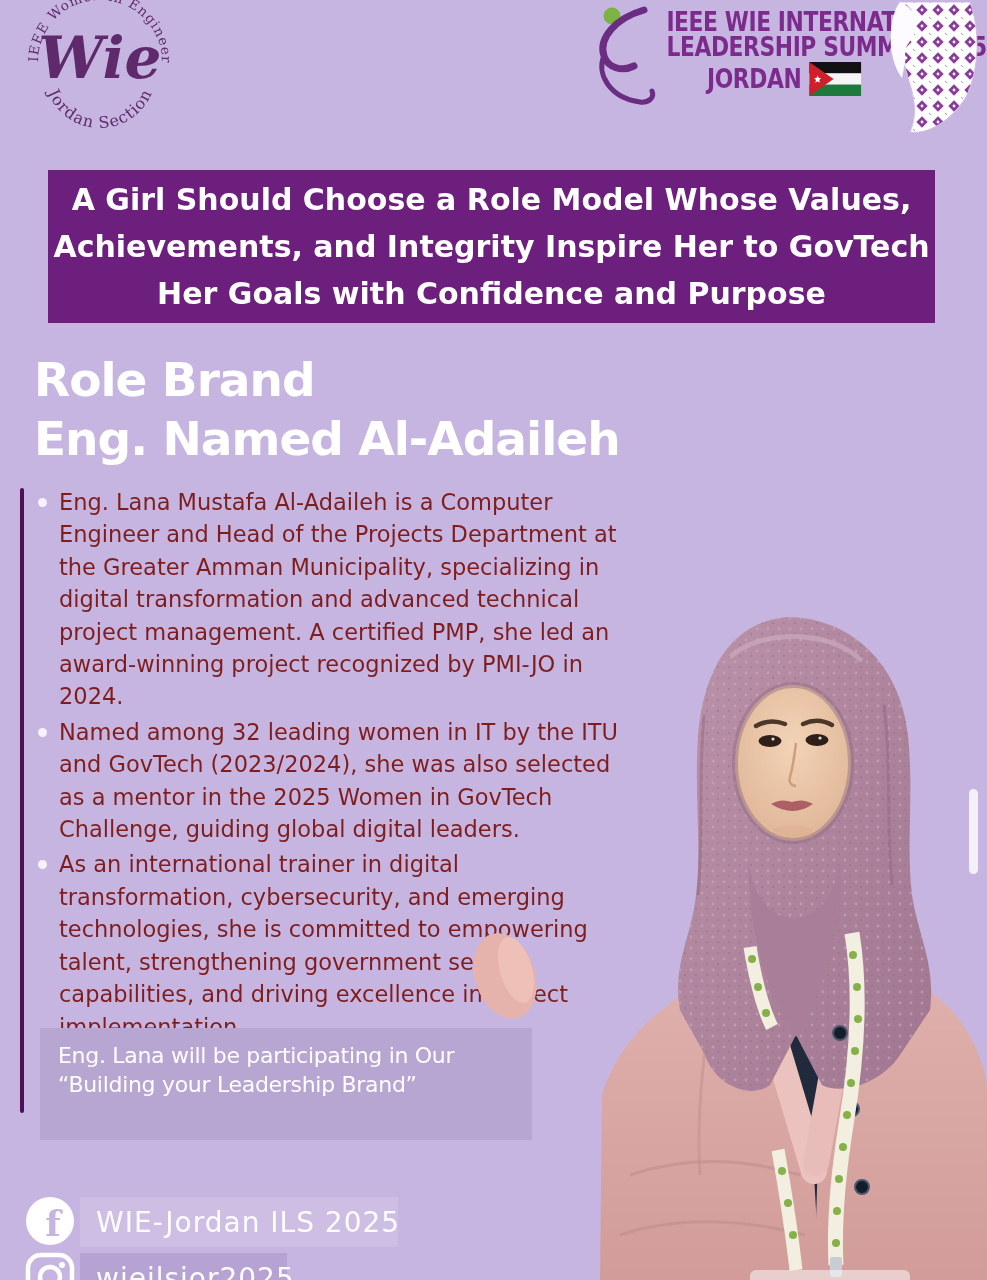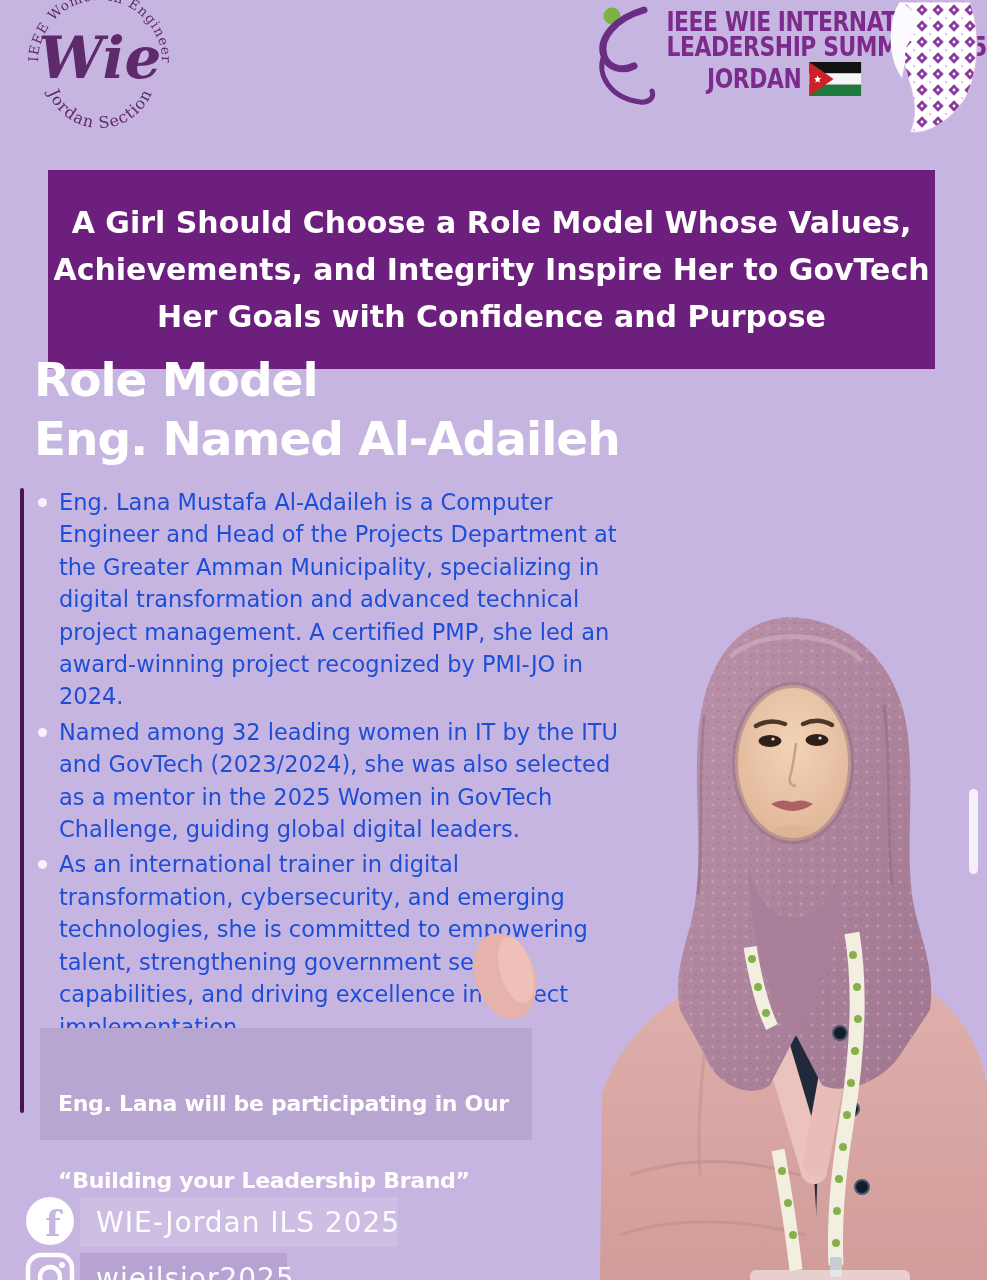--- a/index.html
+++ b/index.html
@@ -12,37 +12,37 @@
   .wie-logo{position:absolute;left:8px;top:-16px;width:190px;height:172px;}
   .ils-logo{position:absolute;left:582px;top:2px;width:405px;height:140px;}
   .ils-swoosh{position:absolute;left:0;top:2px;width:78px;height:108px;}
   .ils-text{position:absolute;left:62px;top:8px;width:280px;text-align:center;
     color:#7c2a8c;font-weight:bold;transform:scaleX(0.84);transform-origin:50% 0;}
   .ils-line{font-size:26px;line-height:25px;letter-spacing:-0.5px;white-space:nowrap;}
   .ils-line3{display:flex;align-items:center;justify-content:center;gap:9px;margin-top:2px;}
   .jordan-flag{width:62px;height:34px;flex:0 0 auto;}
   .silhouette{position:absolute;right:0;top:0;width:121px;height:136px;}
   
-  .banner{position:absolute;left:48px;top:170px;width:887px;height:199px;background:#6d1f7e;
+  .banner{position:absolute;left:48px;top:170px;width:887px;height:153px;background:#6d1f7e;
     display:flex;flex-direction:column;justify-content:center;align-items:center;}
   .banner-line{color:#ffffff;font-weight:bold;font-size:30px;line-height:47px;white-space:nowrap;}
   
   .title{position:absolute;left:34px;top:350px;color:#ffffff;}
   .title-line{font-size:47px;font-weight:bold;letter-spacing:-1px;line-height:59px;white-space:nowrap;}
   
   .accent-line{position:absolute;left:20px;top:488px;width:4px;height:625px;background:#4a1157;border-radius:2px;}
   .bullets{position:absolute;left:38px;top:486px;width:600px;}
   .bullet{display:flex;gap:12px;margin-bottom:3px;}
   .bullet-dot{flex:0 0 auto;width:9px;height:9px;border-radius:50%;background:#f6f2fb;margin-top:12px;}
-  .bullet-text{color:#1d4ed8;font-size:22.5px;line-height:32.4px;}
+  .bullet-text{color:#7f1d1d;font-size:22.5px;line-height:32.4px;}
   
   .workshop-box{position:absolute;left:40px;top:1028px;width:492px;height:112px;
     background:#b7a5d2;padding:13px 0 0 18px;box-sizing:border-box;}
-  .workshop-line{color:#ffffff;font-weight:bold;font-size:22px;line-height:29px;
-    letter-spacing:-0.3px;white-space:nowrap;margin-top:48px;}
+  .workshop-line{color:#ffffff;font-weight:normal;font-size:22px;line-height:29px;
+    letter-spacing:-0.3px;white-space:nowrap;}
   
   .portrait{position:absolute;left:600px;top:615px;width:387px;height:665px;}
   .hand{position:absolute;left:450px;top:928px;width:100px;height:95px;}
   .scroll-indicator{position:absolute;left:969px;top:789px;width:9px;height:85px;
     border-radius:5px;background:rgba(255,255,255,0.8);}
   
   .social-icon{position:absolute;width:50px;height:50px;}
   .fb-icon{left:25px;top:1196px;}
   .ig-icon{left:25px;top:1252px;}
   .social-chip{position:absolute;height:50px;display:flex;align-items:center;padding-left:16px;box-sizing:border-box;}
@@ -104,21 +104,21 @@
     </svg>
   </div>
 
   <div class="banner">
     <div class="banner-line">A Girl Should Choose a Role Model Whose Values,</div>
     <div class="banner-line">Achievements, and Integrity Inspire Her to GovTech</div>
     <div class="banner-line">Her Goals with Confidence and Purpose</div>
   </div>
 
   <div class="title">
-    <div class="title-line">Role Model</div>
+    <div class="title-line">Role Brand</div>
     <div class="title-line">Eng. Named Al-Adaileh</div>
   </div>
 
   <div class="accent-line"></div>
   <div class="bullets">
     <div class="bullet">
       <div class="bullet-dot"></div>
       <div class="bullet-text">Eng. Lana Mustafa Al-Adaileh is a Computer Engineer and Head of the Projects Department at the Greater Amman Municipality, specializing in digital transformation and advanced technical project management. A certified PMP, she led an award-winning project recognized by PMI-JO in 2024.</div>
     </div>
     <div class="bullet">

